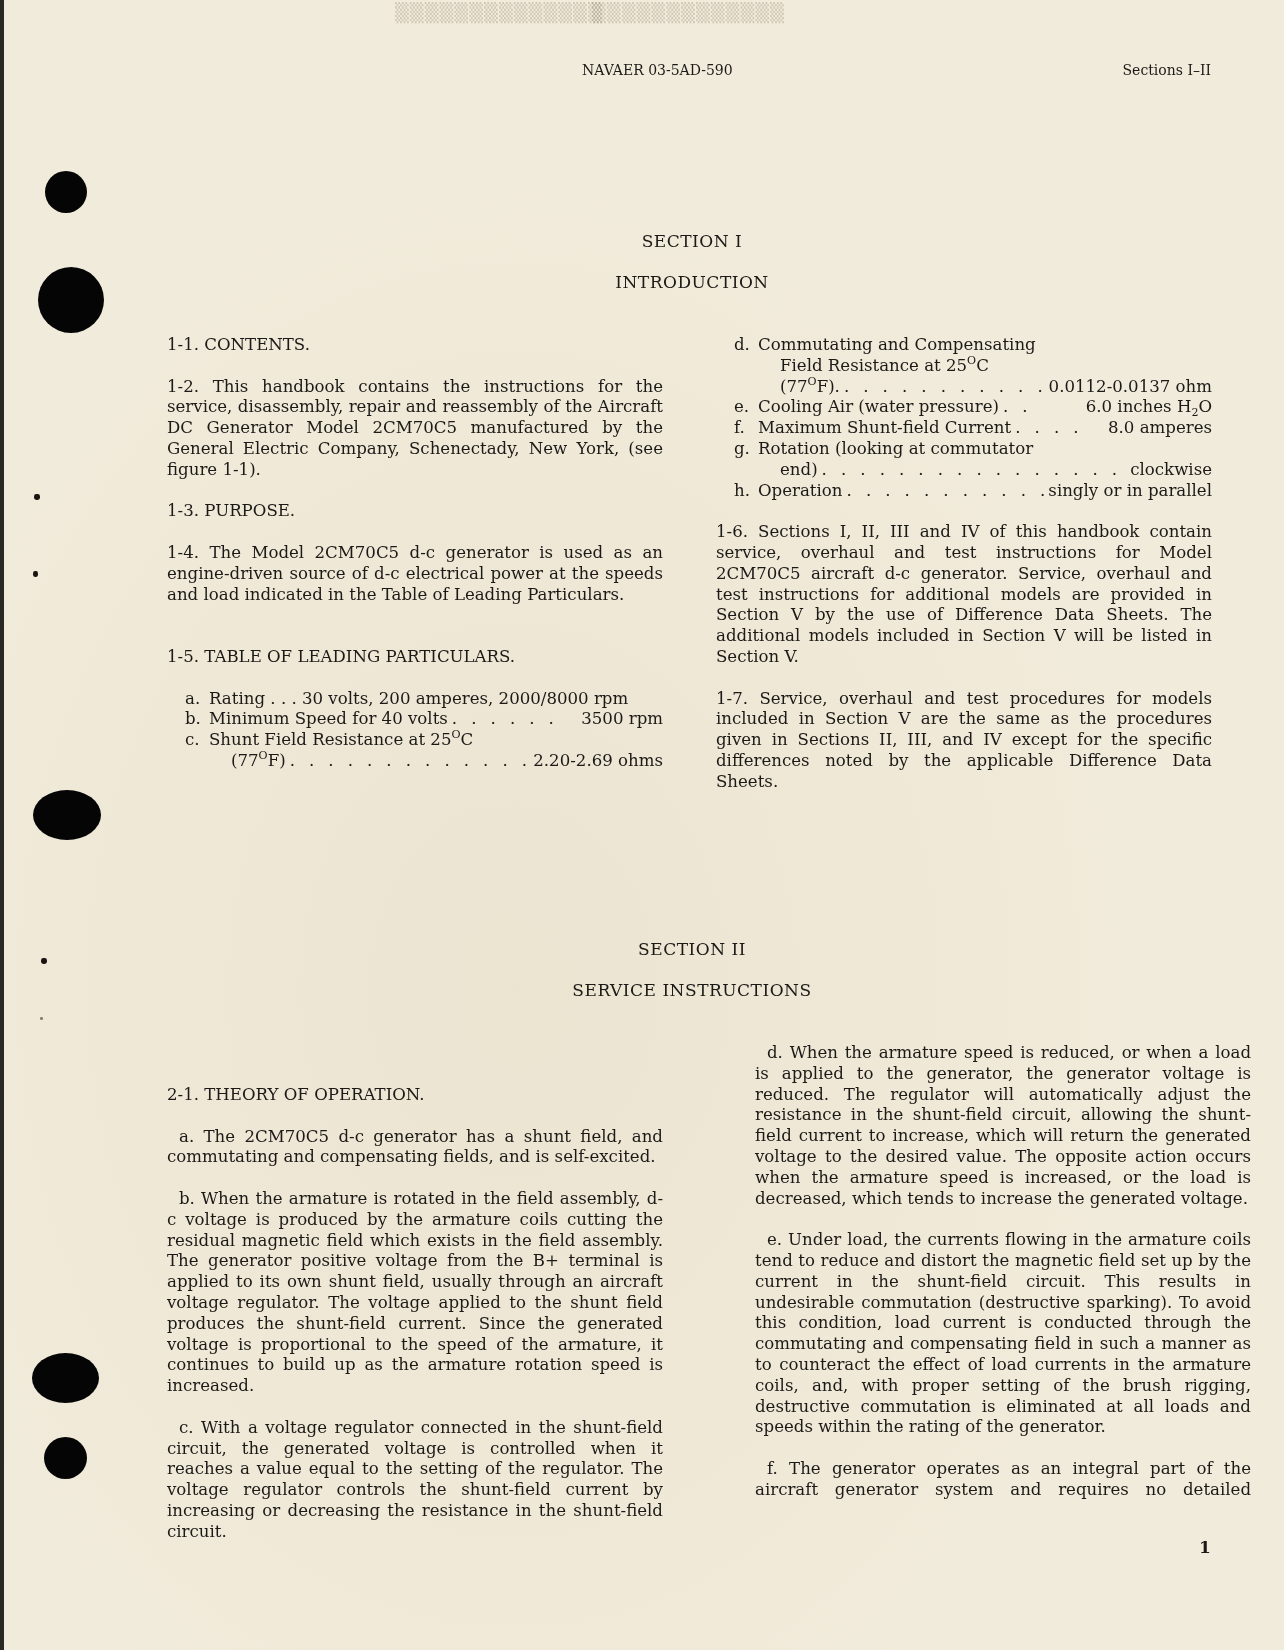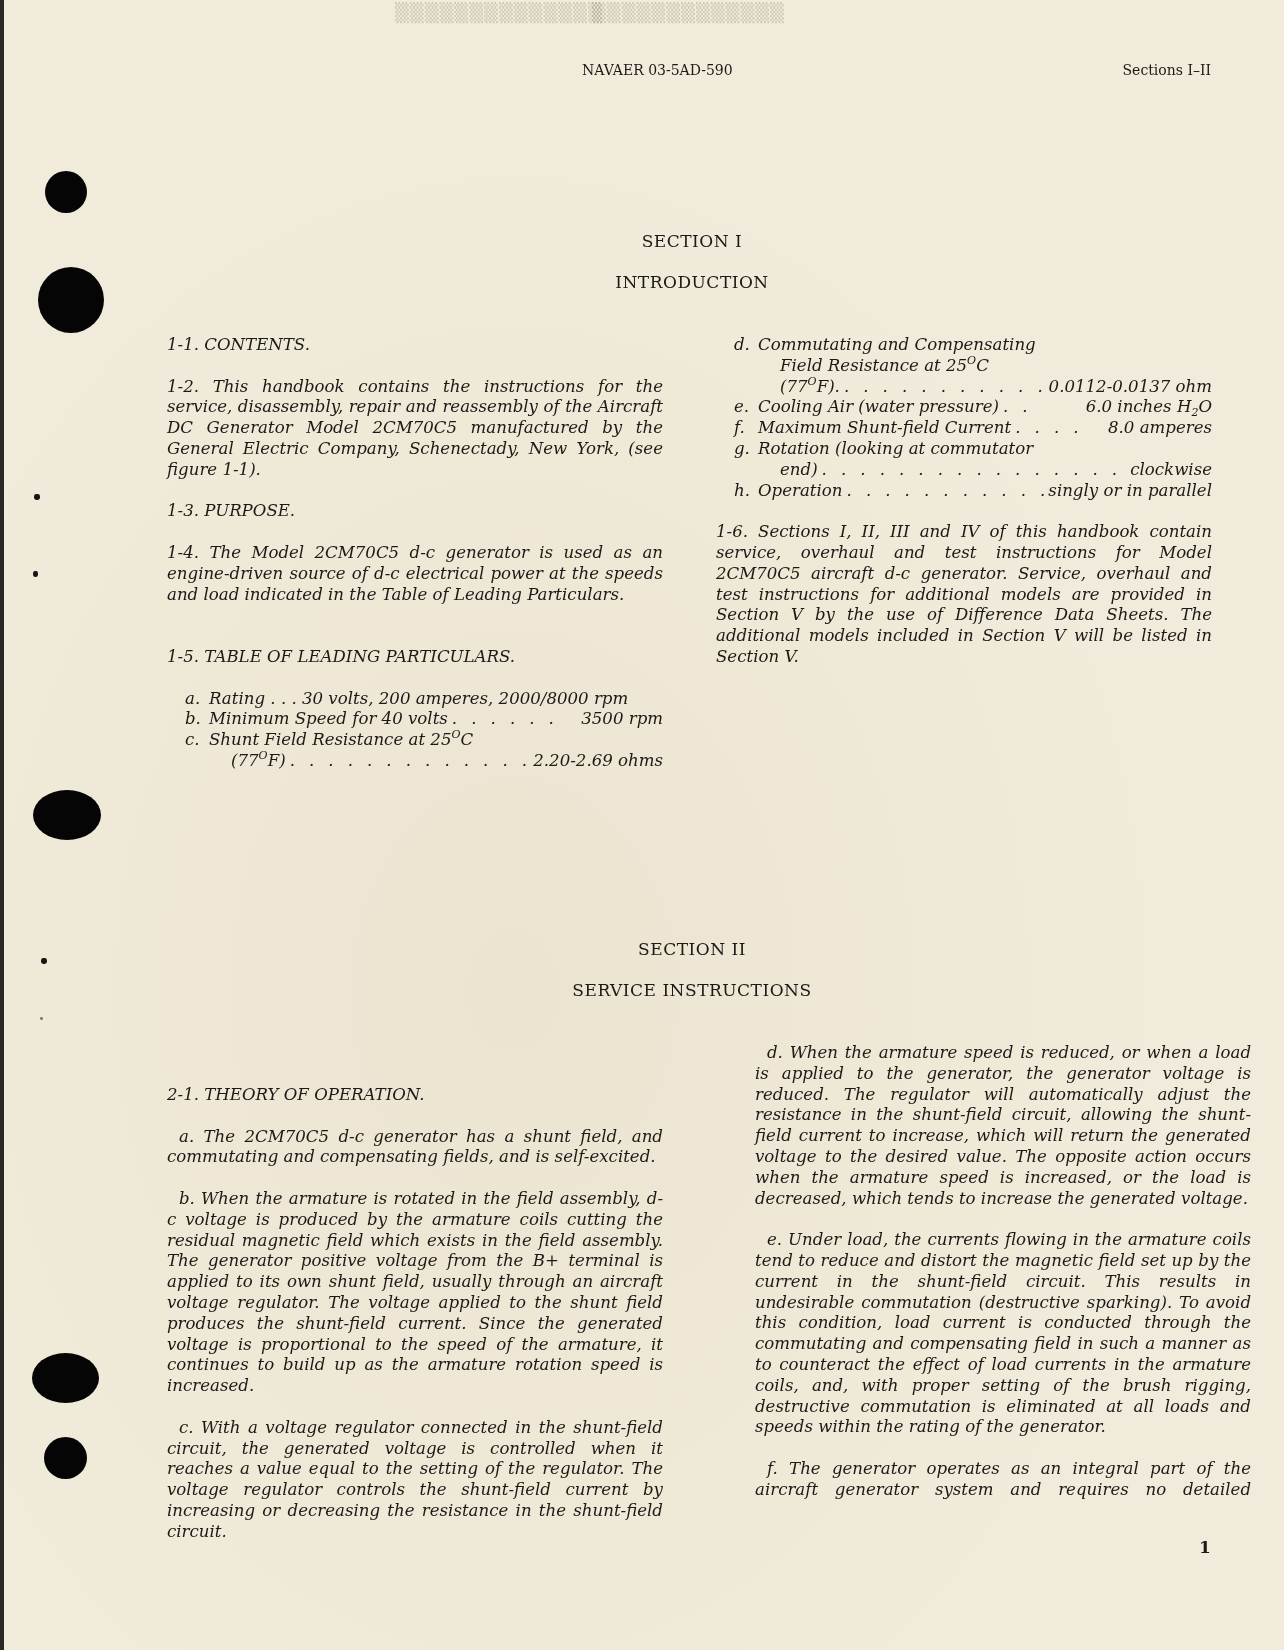--- a/index.html
+++ b/index.html
@@ -59,21 +59,20 @@
       left: 0; width: 1384px;
       text-align: center;
       font-size: 17px;
       letter-spacing: 0.5px;
     }
     .col {
       position: absolute;
       width: 496px;
       font-size: 16.6px;
       line-height: 20.8px;
-      font-style: italic;
     }
     .col-left { left: 167px; }
     .col-right { left: 716px; }
     .para {
       margin: 0 0 20.8px 0;
       text-align: justify;
       text-align-last: left;
     }
     .para.indent { text-indent: 12px; }
     .heading { margin: 0 0 20.8px 0; }
@@ -200,20 +199,21 @@
         <span class="tlp-value">clockwise</span>
       </div>
       <div class="tlp-row">
         <span class="tlp-letter">h.</span>
         <span class="tlp-label">Operation</span>
         <span class="tlp-dots">. . . . . . . . . . . .</span>
         <span class="tlp-value">singly or in parallel</span>
       </div>
     </div>
     <div class="para">1-6. Sections I, II, III and IV of this handbook contain service, overhaul and test instructions for Model 2CM70C5 aircraft d-c generator. Service, overhaul and test instructions for additional models are provided in Section V by the use of Difference Data Sheets. The additional models included in Section V will be listed in Section V.</div>
+    <div class="para">1-7. Service, overhaul and test procedures for models included in Section V are the same as the procedures given in Sections II, III, and IV except for the specific differences noted by the applicable Difference Data Sheets.</div>
   </div>
 
   <div class="sec-title" style="top:939px;">SECTION II</div>
   <div class="sec-title" style="top:980px;">SERVICE INSTRUCTIONS</div>
 
   <div class="col col-left" style="top:1085px;">
     <div class="heading">2-1.  THEORY OF OPERATION.</div>
     <div class="para indent">a. The 2CM70C5 d-c generator has a shunt field, and commutating and compensating fields, and is self-excited.</div>
     <div class="para indent">b. When the armature is rotated in the field assembly, d-c voltage is produced by the armature coils cutting the residual magnetic field which exists in the field assembly. The generator positive voltage from the B+ terminal is applied to its own shunt field, usually through an aircraft voltage regulator. The voltage applied to the shunt field produces the shunt-field current. Since the generated voltage is proportional to the speed of the armature, it continues to build up as the armature rotation speed is increased.</div>
     <div class="para indent">c. With a voltage regulator connected in the shunt-field circuit, the generated voltage is controlled when it reaches a value equal to the setting of the regulator. The voltage regulator controls the shunt-field current by increasing or decreasing the resistance in the shunt-field circuit.</div>

